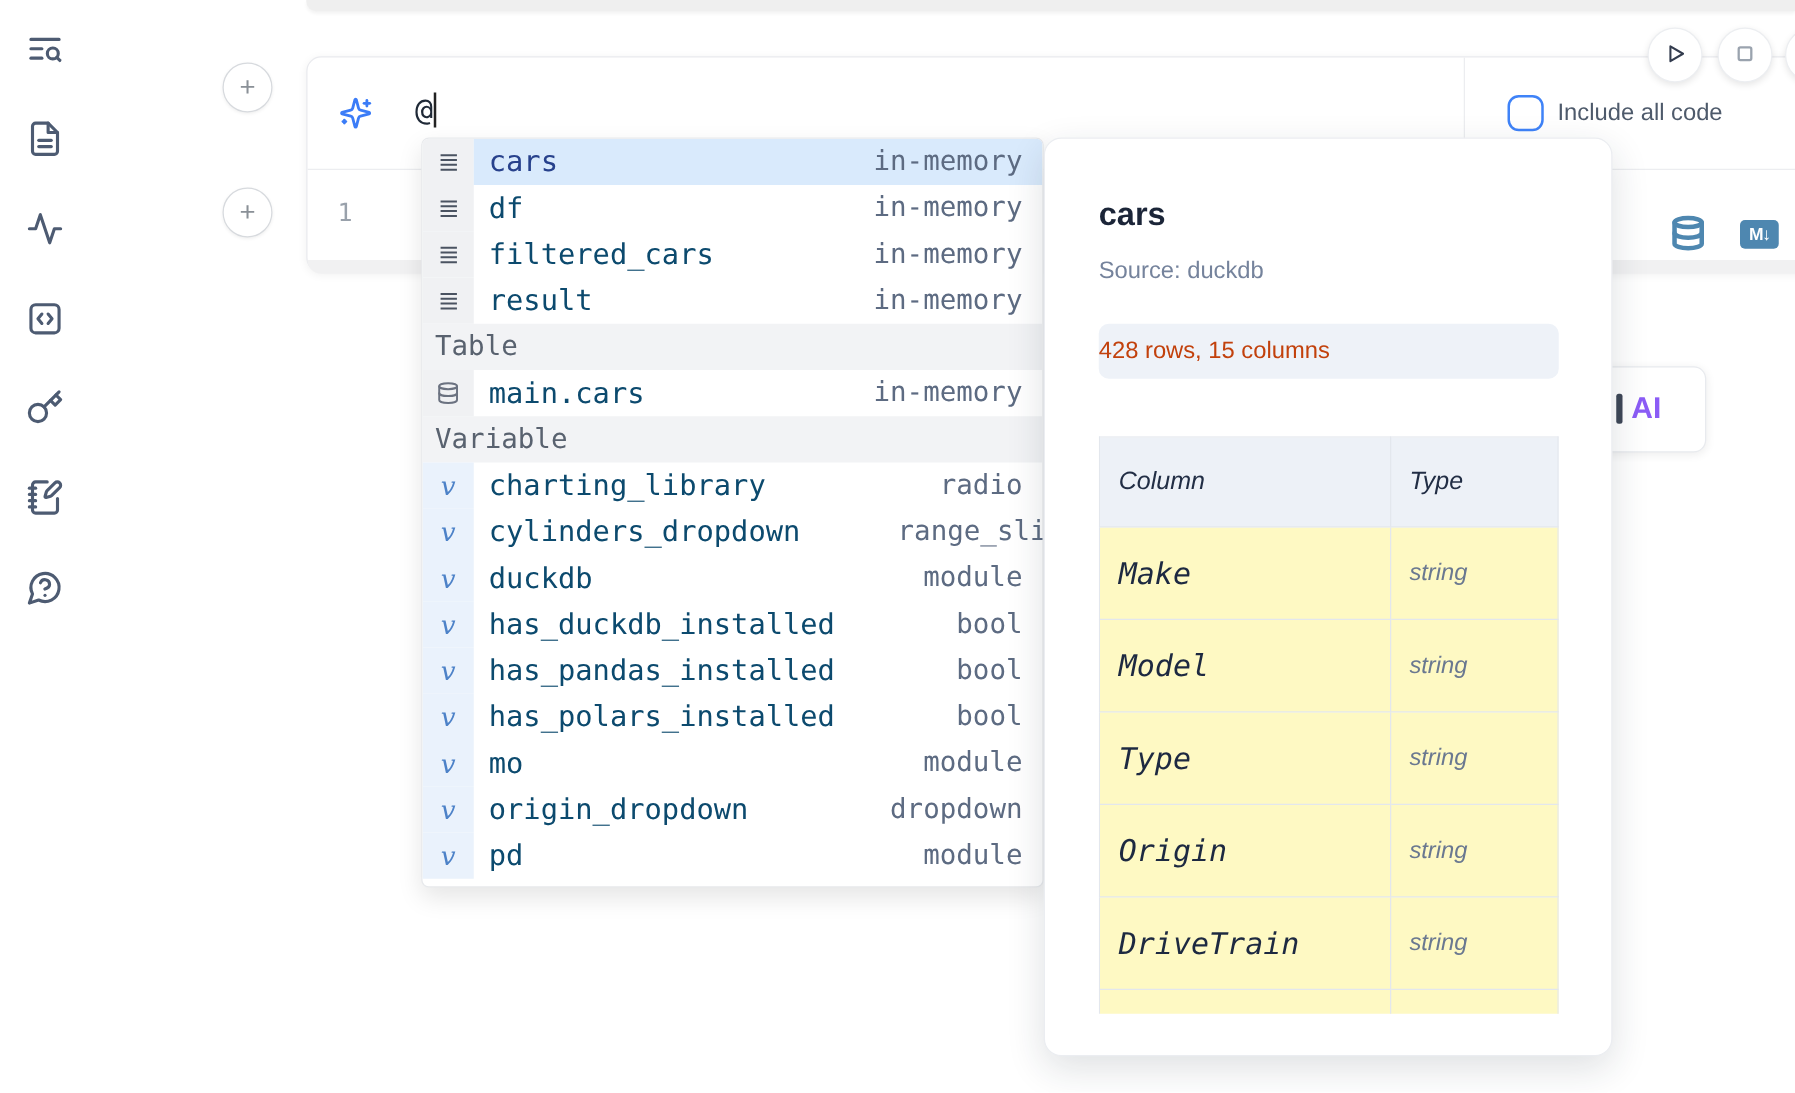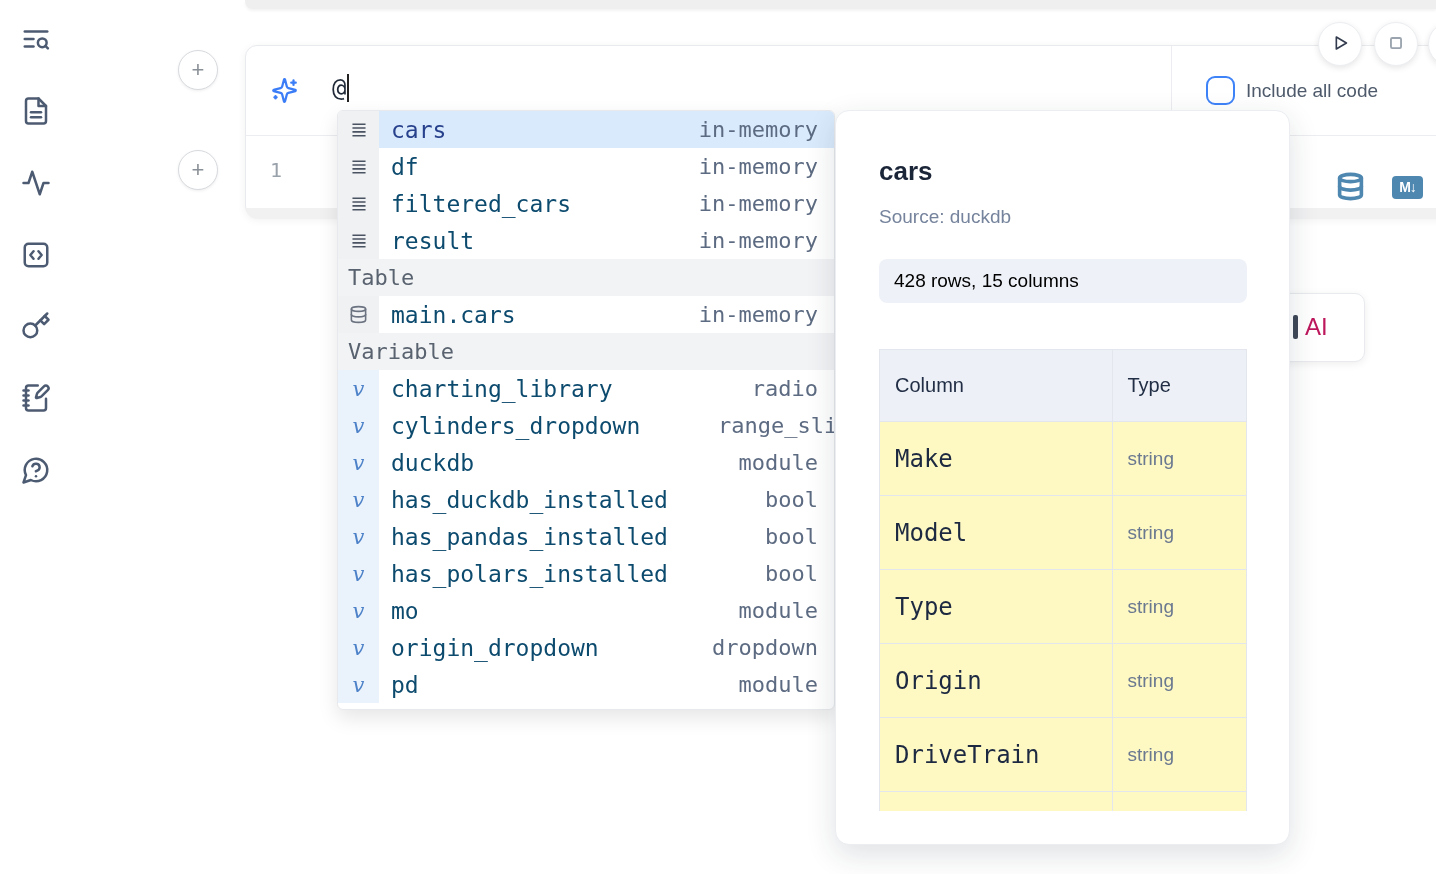--- a/index.html
+++ b/index.html
@@ -47,21 +47,21 @@
 
   
   .round-btn { position:absolute; top:22px; width:44px; height:44px; border-radius:50%; background:#fff;
                border:1px solid #eceef1; box-shadow:0 2px 6px rgba(0,0,0,.10); z-index:6; cursor:pointer;
                display:flex; align-items:center; justify-content:center; }
 
   
   .ai-btn { left:1248px; top:293px; width:117px; height:69px; background:#fff; border:1px solid #e8eaee;
             border-radius:10px; box-shadow:0 2px 8px rgba(0,0,0,.07); z-index:25; cursor:pointer; }
   .ai-btn .stub { position:absolute; left:44px; top:21px; width:5px; height:24px; background:#3e4757; border-radius:2px; }
-  .ai-btn .lbl { position:absolute; left:56px; top:19px; font-size:24px; font-weight:normal; color:#be185d; }
+  .ai-btn .lbl { position:absolute; left:56px; top:19px; font-size:24px; font-weight:bold; color:#8b5cf6; }
 
   
   .ac-panel { left:337px; top:110px; width:498px; height:600px; background:#fff; z-index:20;
               border:1px solid #e7e9ec; border-radius:6px; overflow:hidden;
               box-shadow:0 8px 20px rgba(0,0,0,.10); }
   .ac-header { height:37px; background:#f2f3f5; font-family:"DejaVu Sans Mono", monospace;
                font-size:22px; color:#59626f; line-height:37px; padding-left:10px; }
   .ac-row { height:37px; display:flex; align-items:stretch; cursor:pointer; }
   .ac-gutter { width:41px; flex:0 0 41px; display:flex; align-items:center; justify-content:center; }
   .g-gray { background:#f0f1f3; }
@@ -77,23 +77,23 @@
   .bars-icon { width:18px; height:16px; color:#4a5361; }
   .tbl-icon { width:19px; height:19px; color:#6b7280; }
   .vglyph { font-family:"DejaVu Serif", serif; font-style:italic; font-size:21px; color:#4d82c8; }
 
   
   .preview { left:835px; top:110px; width:455px; height:735px; background:#fff; z-index:30;
              border:1px solid #ebedf1; border-radius:14px; box-shadow:0 10px 30px rgba(30,41,59,.14); }
   .pv-title { position:absolute; left:43px; top:45px; font-size:26px; font-weight:bold; color:#1b2538; }
   .pv-source { position:absolute; left:43px; top:95px; font-size:19px; color:#75839c; }
   .pv-badge { position:absolute; left:43px; top:148px; width:368px; height:44px; background:#eef2f8;
-              border-radius:8px; font-size:19px; color:#000000; line-height:44px; padding-left:15px; }
+              border-radius:8px; font-size:19px; color:#c2410c; line-height:44px; padding-left:0; }
   .pv-tablewrap { position:absolute; left:43px; top:238px; width:368px; height:462px; overflow:hidden; }
-  table.pv { border-collapse:collapse; width:368px; }
+  table.pv { border-collapse:collapse; width:368px;font-style:italic; }
   table.pv th, table.pv td { border:1px solid #e3e7ed; text-align:left; padding-left:15px; }
   table.pv th { height:72px; background:#edf1f7; font-size:20px; font-weight:normal; color:#222e45; }
   table.pv td { height:74px; background:#fef9c3; }
   td.cname { font-family:"DejaVu Sans Mono", monospace; font-size:24px; color:#1d2941; width:233px; }
   td.ctype { font-size:19px; color:#6a7890; width:135px; }
 </style>
 </head>
 <body>
 
 <div class="sidebar-icon" style="top:24px">

